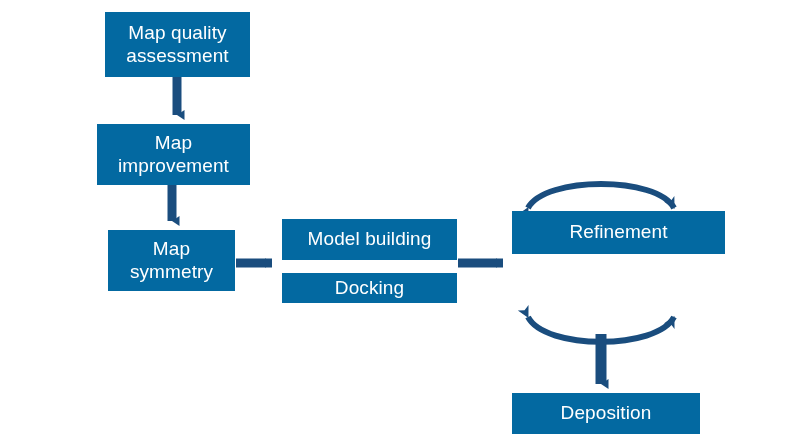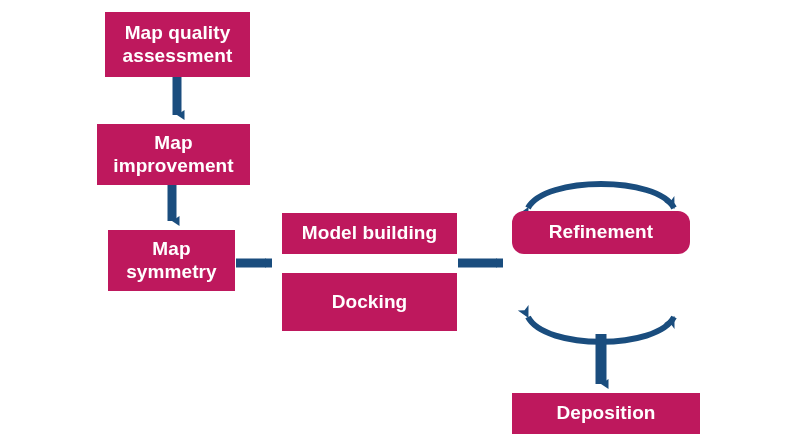--- a/index.html
+++ b/index.html
@@ -14,28 +14,28 @@
   #canvas {
     position: relative;
     width: 800px;
     height: 443px;
     background: #ffffff;
     overflow: hidden;
   }
   .node {
     position: absolute;
     box-sizing: border-box;
-    background: #be185d;
+    background: #0369a1;
     color: #ffffff;
     display: flex;
     align-items: center;
     justify-content: center;
     text-align: center;
     font-size: 19px;
-    font-weight: 700;
+    font-weight: 400;
     line-height: 1.2;
     letter-spacing: 0.1px;
     white-space: pre-line;
     padding: 0 14px;
   }
   #svg-arrows {
     position: absolute;
     left: 0;
     top: 0;
     width: 800px;
@@ -92,22 +92,22 @@
 
   <div class="node" style="left:105px; top:12px; width:145px; height:65px;">Map quality
 assessment</div>
 
   <div class="node" style="left:97px; top:124px; width:153px; height:61px;">Map
 improvement</div>
 
   <div class="node" style="left:108px; top:230px; width:127px; height:61px;">Map
 symmetry</div>
 
-  <div class="node" style="left:282px; top:213px; width:175px; height:41px;">Model building</div>
+  <div class="node" style="left:282px; top:219px; width:175px; height:41px;">Model building</div>
 
-  <div class="node" style="left:282px; top:273px; width:175px; height:58px;">Docking</div>
+  <div class="node" style="left:282px; top:273px; width:175px; height:30px;">Docking</div>
 
-  <div class="node" style="left:512px; top:211px; width:178px; height:43px;border-radius:12px;">Refinement</div>
+  <div class="node" style="left:512px; top:211px; width:213px; height:43px;">Refinement</div>
 
 
   <div class="node" style="left:512px; top:393px; width:188px; height:41px;">Deposition</div>
 
 </div>
 
 </body></html>

